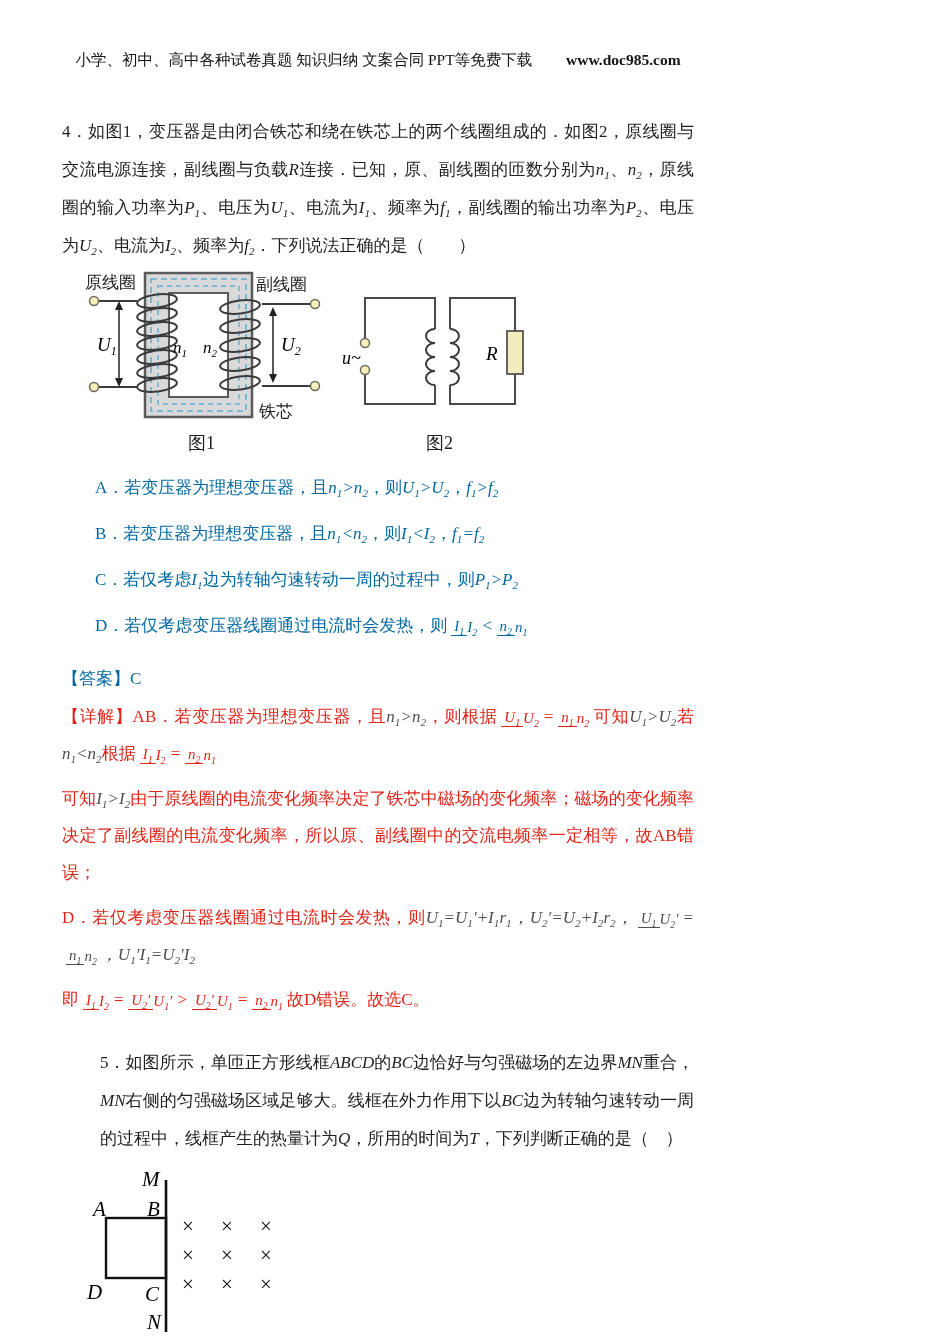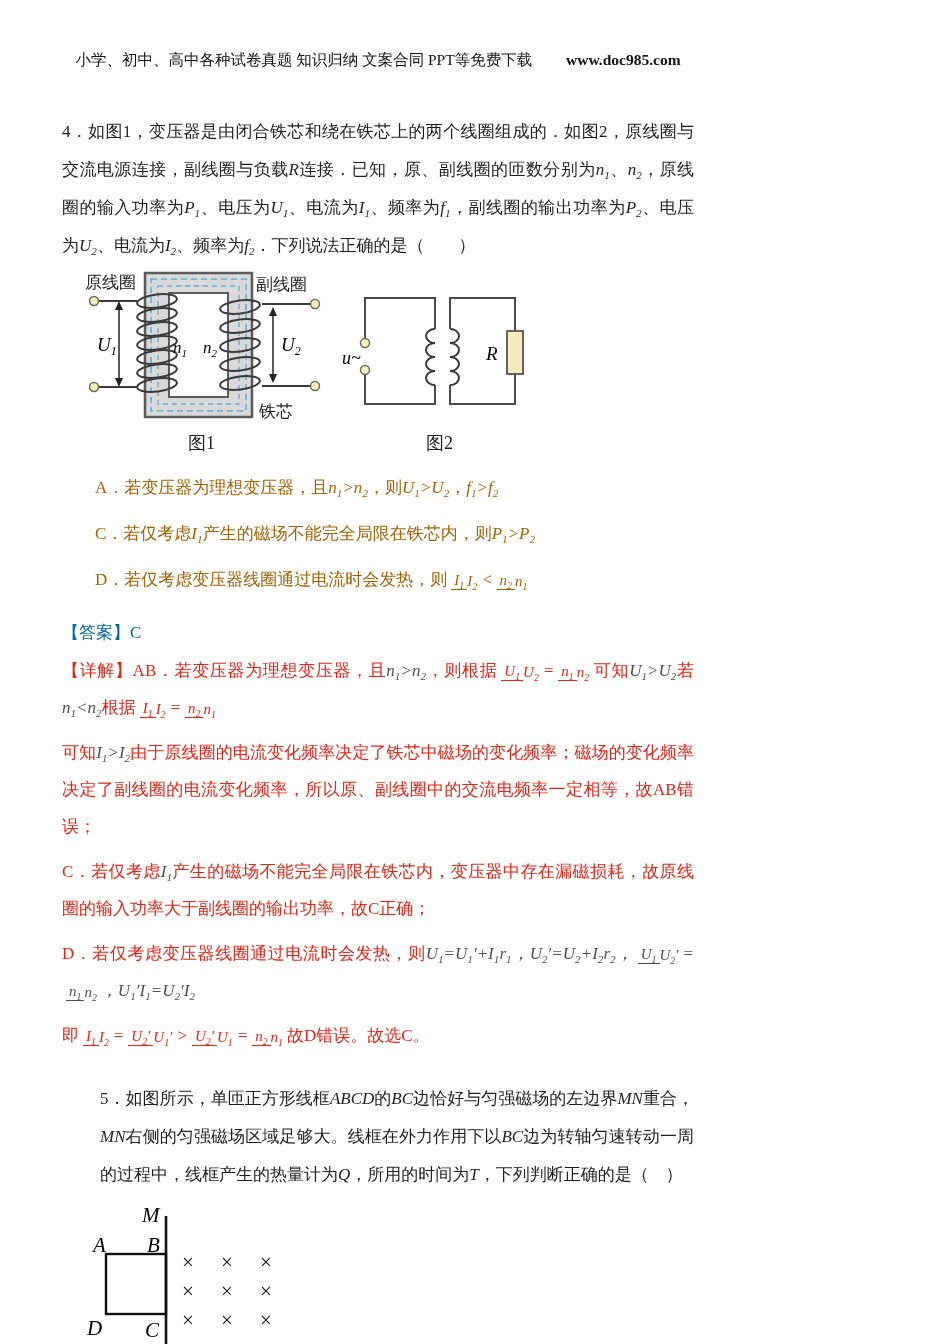--- a/index.html
+++ b/index.html
@@ -8,21 +8,21 @@
   .page{position:relative;width:756px;height:1344px;background:#fff;}
   .site-header{padding-top:50px;text-align:center;font-size:15.5px;color:#141414;}
   .site-header .site{margin-left:30px;font-weight:bold;}
   .content{padding:0 62px;}
   .stem{font-size:17px;line-height:38px;text-align:justify;color:#1f1f1f;}
   .q4-stem{margin-top:42px;}
   .figures{position:relative;height:186px;margin-top:6px;text-decoration:underline;}
   .fig1{position:absolute;left:23px;top:0;}
   .fig2{position:absolute;left:278px;top:0;}
   .options{margin-top:16px;}
-  .option{font-size:17px;color:#a16207;padding-left:33px;margin:16px 0;line-height:30px;}
+  .option{font-size:17px;color:#0369a1;padding-left:33px;margin:16px 0;line-height:30px;}
   .answer-line{margin-top:26px;font-size:17px;color:#0369a1;}
   .explain{color:#e02418;font-size:17px;line-height:37px;text-align:justify;}
   .explain .line{margin-top:8px;}
   .explain .line-tall{}
   .dk{color:#4f4f4f;}
   .math{font-style:italic;}
   sub{font-size:0.66em;line-height:0;font-style:italic;}
   .frac{display:inline-flex;align-items:center;vertical-align:middle;
         line-height:1.12;font-size:0.88em;font-style:italic;margin:0 4px;}
   .frac .num{border-bottom:1px solid currentColor;padding:0 3px 1px;}
@@ -122,21 +122,22 @@
         <circle cx="25" cy="72" r="4.5" fill="#f6f0bd" stroke="#6b6b5a" stroke-width="1.5"></circle>
         <circle cx="25" cy="99" r="4.5" fill="#f6f0bd" stroke="#6b6b5a" stroke-width="1.5"></circle>
         <text x="2" y="93" font-size="18" class="it">u~</text>
         <text x="146" y="89" font-size="19" class="it">R</text>
         <text x="86" y="178" font-size="18" fill="#1f1f1f">图2</text>
       </svg>
     </div>
 
     <div class="options">
       <div class="option"><span>A．若变压器为理想变压器，且</span><span class="math">n<sub>1</sub>&gt;n<sub>2</sub></span><span>，则</span><span class="math">U<sub>1</sub>&gt;U<sub>2</sub></span><span>，</span><span class="math">f<sub>1</sub>&gt;f<sub>2</sub></span></div>
-      <div class="option"><span>C．若仅考虑</span><span class="math">I<sub>1</sub></span><span>产生的磁场不能完全局限在铁芯内，则</span><span class="math">P<sub>1</sub>&gt;P<sub>2</sub></span></div>
+      <div class="option"><span>B．若变压器为理想变压器，且</span><span class="math">n<sub>1</sub>&lt;n<sub>2</sub></span><span>，则</span><span class="math">I<sub>1</sub>&lt;I<sub>2</sub></span><span>，</span><span class="math">f<sub>1</sub>=f<sub>2</sub></span></div>
+      <div class="option"><span>C．若仅考虑</span><span class="math">I<sub>1</sub></span><span>边为转轴匀速转动一周的过程中，则</span><span class="math">P<sub>1</sub>&gt;P<sub>2</sub></span></div>
       <div class="option"><span>D．若仅考虑变压器线圈通过电流时会发热，则</span><span class="frac">
             <span class="num">I<sub>1</sub></span>
             <span class="den">I<sub>2</sub></span>
           </span><span class="math">&lt;</span><span class="frac">
             <span class="num">n<sub>2</sub></span>
             <span class="den">n<sub>1</sub></span>
           </span></div>
     </div>
 
     <div class="answer-line">
@@ -151,21 +152,20 @@
             <span class="num">n<sub>1</sub></span>
             <span class="den">n<sub>2</sub></span>
           </span><span>可知</span><span class="math dk">U<sub>1</sub>&gt;U<sub>2</sub></span><span>若</span><span class="math dk">n<sub>1</sub>&lt;n<sub>2</sub></span><span>根据</span><span class="frac">
             <span class="num">I<sub>1</sub></span>
             <span class="den">I<sub>2</sub></span>
           </span><span class="math">=</span><span class="frac">
             <span class="num">n<sub>2</sub></span>
             <span class="den">n<sub>1</sub></span>
           </span></div>
       <div class="line"><span>可知</span><span class="math dk">I<sub>1</sub>&gt;I<sub>2</sub></span><span>由于原线圈的电流变化频率决定了铁芯中磁场的变化频率；磁场的变化频率决定了副线圈的电流变化频率，所以原、副线圈中的交流电频率一定相等，故AB错误；</span></div>
-      <div class="line"><span>C．若仅考虑</span><span class="math dk">I<sub>1</sub></span><span>产生的磁场不能完全局限在铁芯内，变压器中存在漏磁损耗，故原线圈的输入功率大于副线圈的输出功率，故C正确；</span></div>
       <div class="line line-tall"><span>D．若仅考虑变压器线圈通过电流时会发热，则</span><span class="math dk">U<sub>1</sub>=U<sub>1</sub>′+I<sub>1</sub>r<sub>1</sub></span><span class="math dk">，</span><span class="math dk">U<sub>2</sub>′=U<sub>2</sub>+I<sub>2</sub>r<sub>2</sub></span><span class="math dk">，</span><span class="frac dk">
             <span class="num">U<sub>1</sub></span>
             <span class="den">U<sub>2</sub>′</span>
           </span><span class="math dk">=</span><span class="frac dk">
             <span class="num">n<sub>1</sub></span>
             <span class="den">n<sub>2</sub></span>
           </span><span class="math dk">，</span><span class="math dk">U<sub>1</sub>′I<sub>1</sub>=U<sub>2</sub>′I<sub>2</sub></span></div>
       <div class="line line-tall"><span>即</span><span class="frac">
             <span class="num">I<sub>1</sub></span>
             <span class="den">I<sub>2</sub></span>

